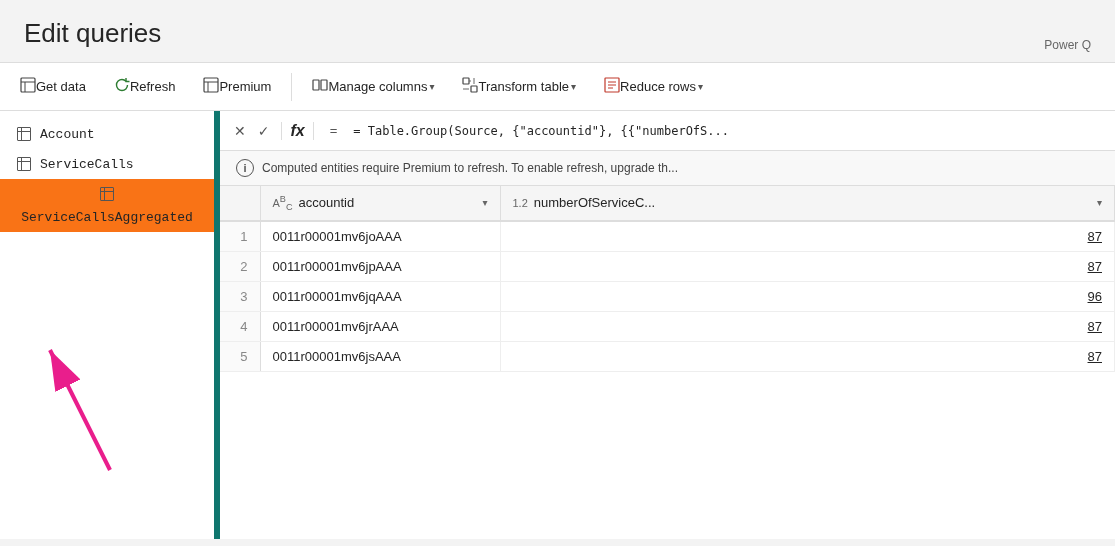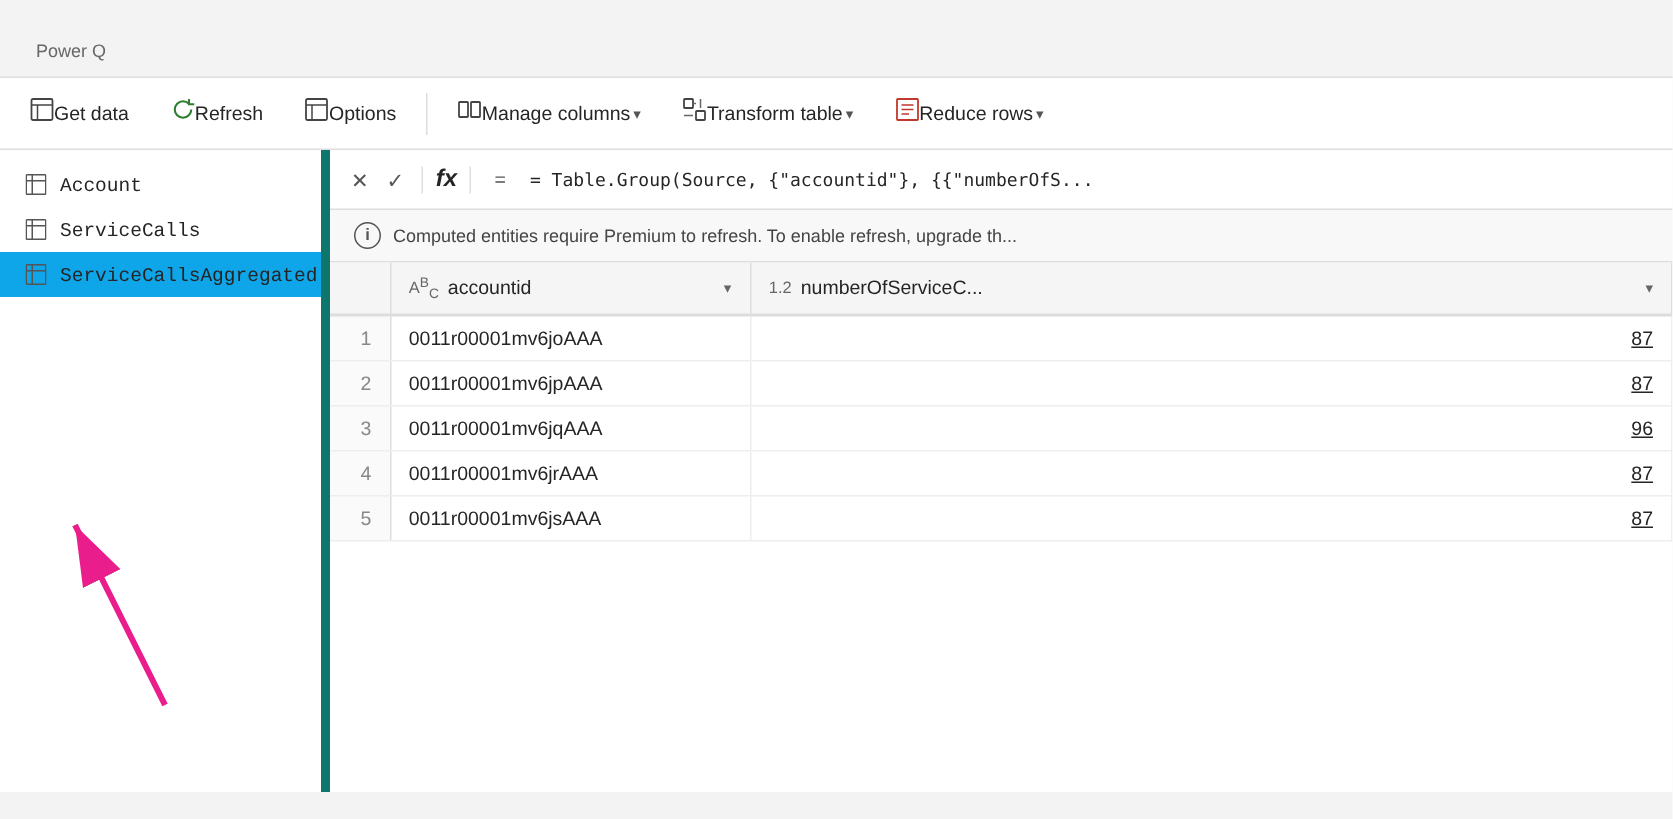--- a/index.html
+++ b/index.html
@@ -23,21 +23,21 @@
 
     .title-bar h1 {
       font-size: 26px;
       font-weight: 300;
       color: #252525;
     }
 
     .power-label {
       font-size: 12px;
       color: #666;
-      margin-top: 9px;
+      margin-top: 20px;
     }
 
     .toolbar {
       background: #fff;
       border-bottom: 1px solid #ddd;
       display: flex;
       align-items: center;
       padding: 0 8px;
       height: 48px;
       gap: 4px;
@@ -94,21 +94,22 @@
       display: flex;
       align-items: center;
       gap: 8px;
       padding: 7px 16px;
       cursor: pointer;
       font-size: 13px;
       color: #252525;
     }
 
     .sidebar-item.active {
-      background: #0ea5e9;
+      background: #f97316;
+      flex-direction: column;
     }
 
     .sidebar-item .table-icon {
       display: inline-flex;
       align-items: center;
       justify-content: center;
       width: 16px;
       height: 16px;
       flex-shrink: 0;
     }
@@ -271,20 +272,21 @@
       pointer-events: none;
       z-index: 100;
     }
   </style>
 </head>
 <body>
 
 <div class="relative-wrapper">
 
   <div class="title-bar">
+    <h1>Edit queries</h1>
     <span class="power-label">Power Q</span>
   </div>
 
   <div class="toolbar">
     <button class="toolbar-btn">
       <span class="icon">
         <svg width="16" height="16" viewBox="0 0 16 16" fill="none">
           <rect x="1" y="1" width="14" height="14" rx="1" stroke="#444" stroke-width="1.2" fill="none"></rect>
           <line x1="1" y1="5" x2="15" y2="5" stroke="#444" stroke-width="1"></line>
           <line x1="5" y1="5" x2="5" y2="15" stroke="#444" stroke-width="1"></line>
@@ -304,21 +306,21 @@
     </button>
 
     <button class="toolbar-btn">
       <span class="icon">
         <svg width="16" height="16" viewBox="0 0 16 16" fill="none">
           <rect x="1" y="1" width="14" height="14" rx="1" stroke="#444" stroke-width="1.2" fill="none"></rect>
           <line x1="1" y1="5" x2="15" y2="5" stroke="#444" stroke-width="1"></line>
           <line x1="5" y1="5" x2="5" y2="15" stroke="#444" stroke-width="1"></line>
         </svg>
       </span>
-      <span>Options</span>
+      <span>Premium</span>
     </button>
 
     <div class="toolbar-separator"></div>
 
     <button class="toolbar-btn">
       <span class="icon">
         <svg width="16" height="16" viewBox="0 0 16 16" fill="none">
           <rect x="1" y="3" width="6" height="10" rx="0.5" stroke="#444" stroke-width="1.2" fill="none"></rect>
           <rect x="9" y="3" width="6" height="10" rx="0.5" stroke="#444" stroke-width="1.2" fill="none"></rect>
         </svg>

